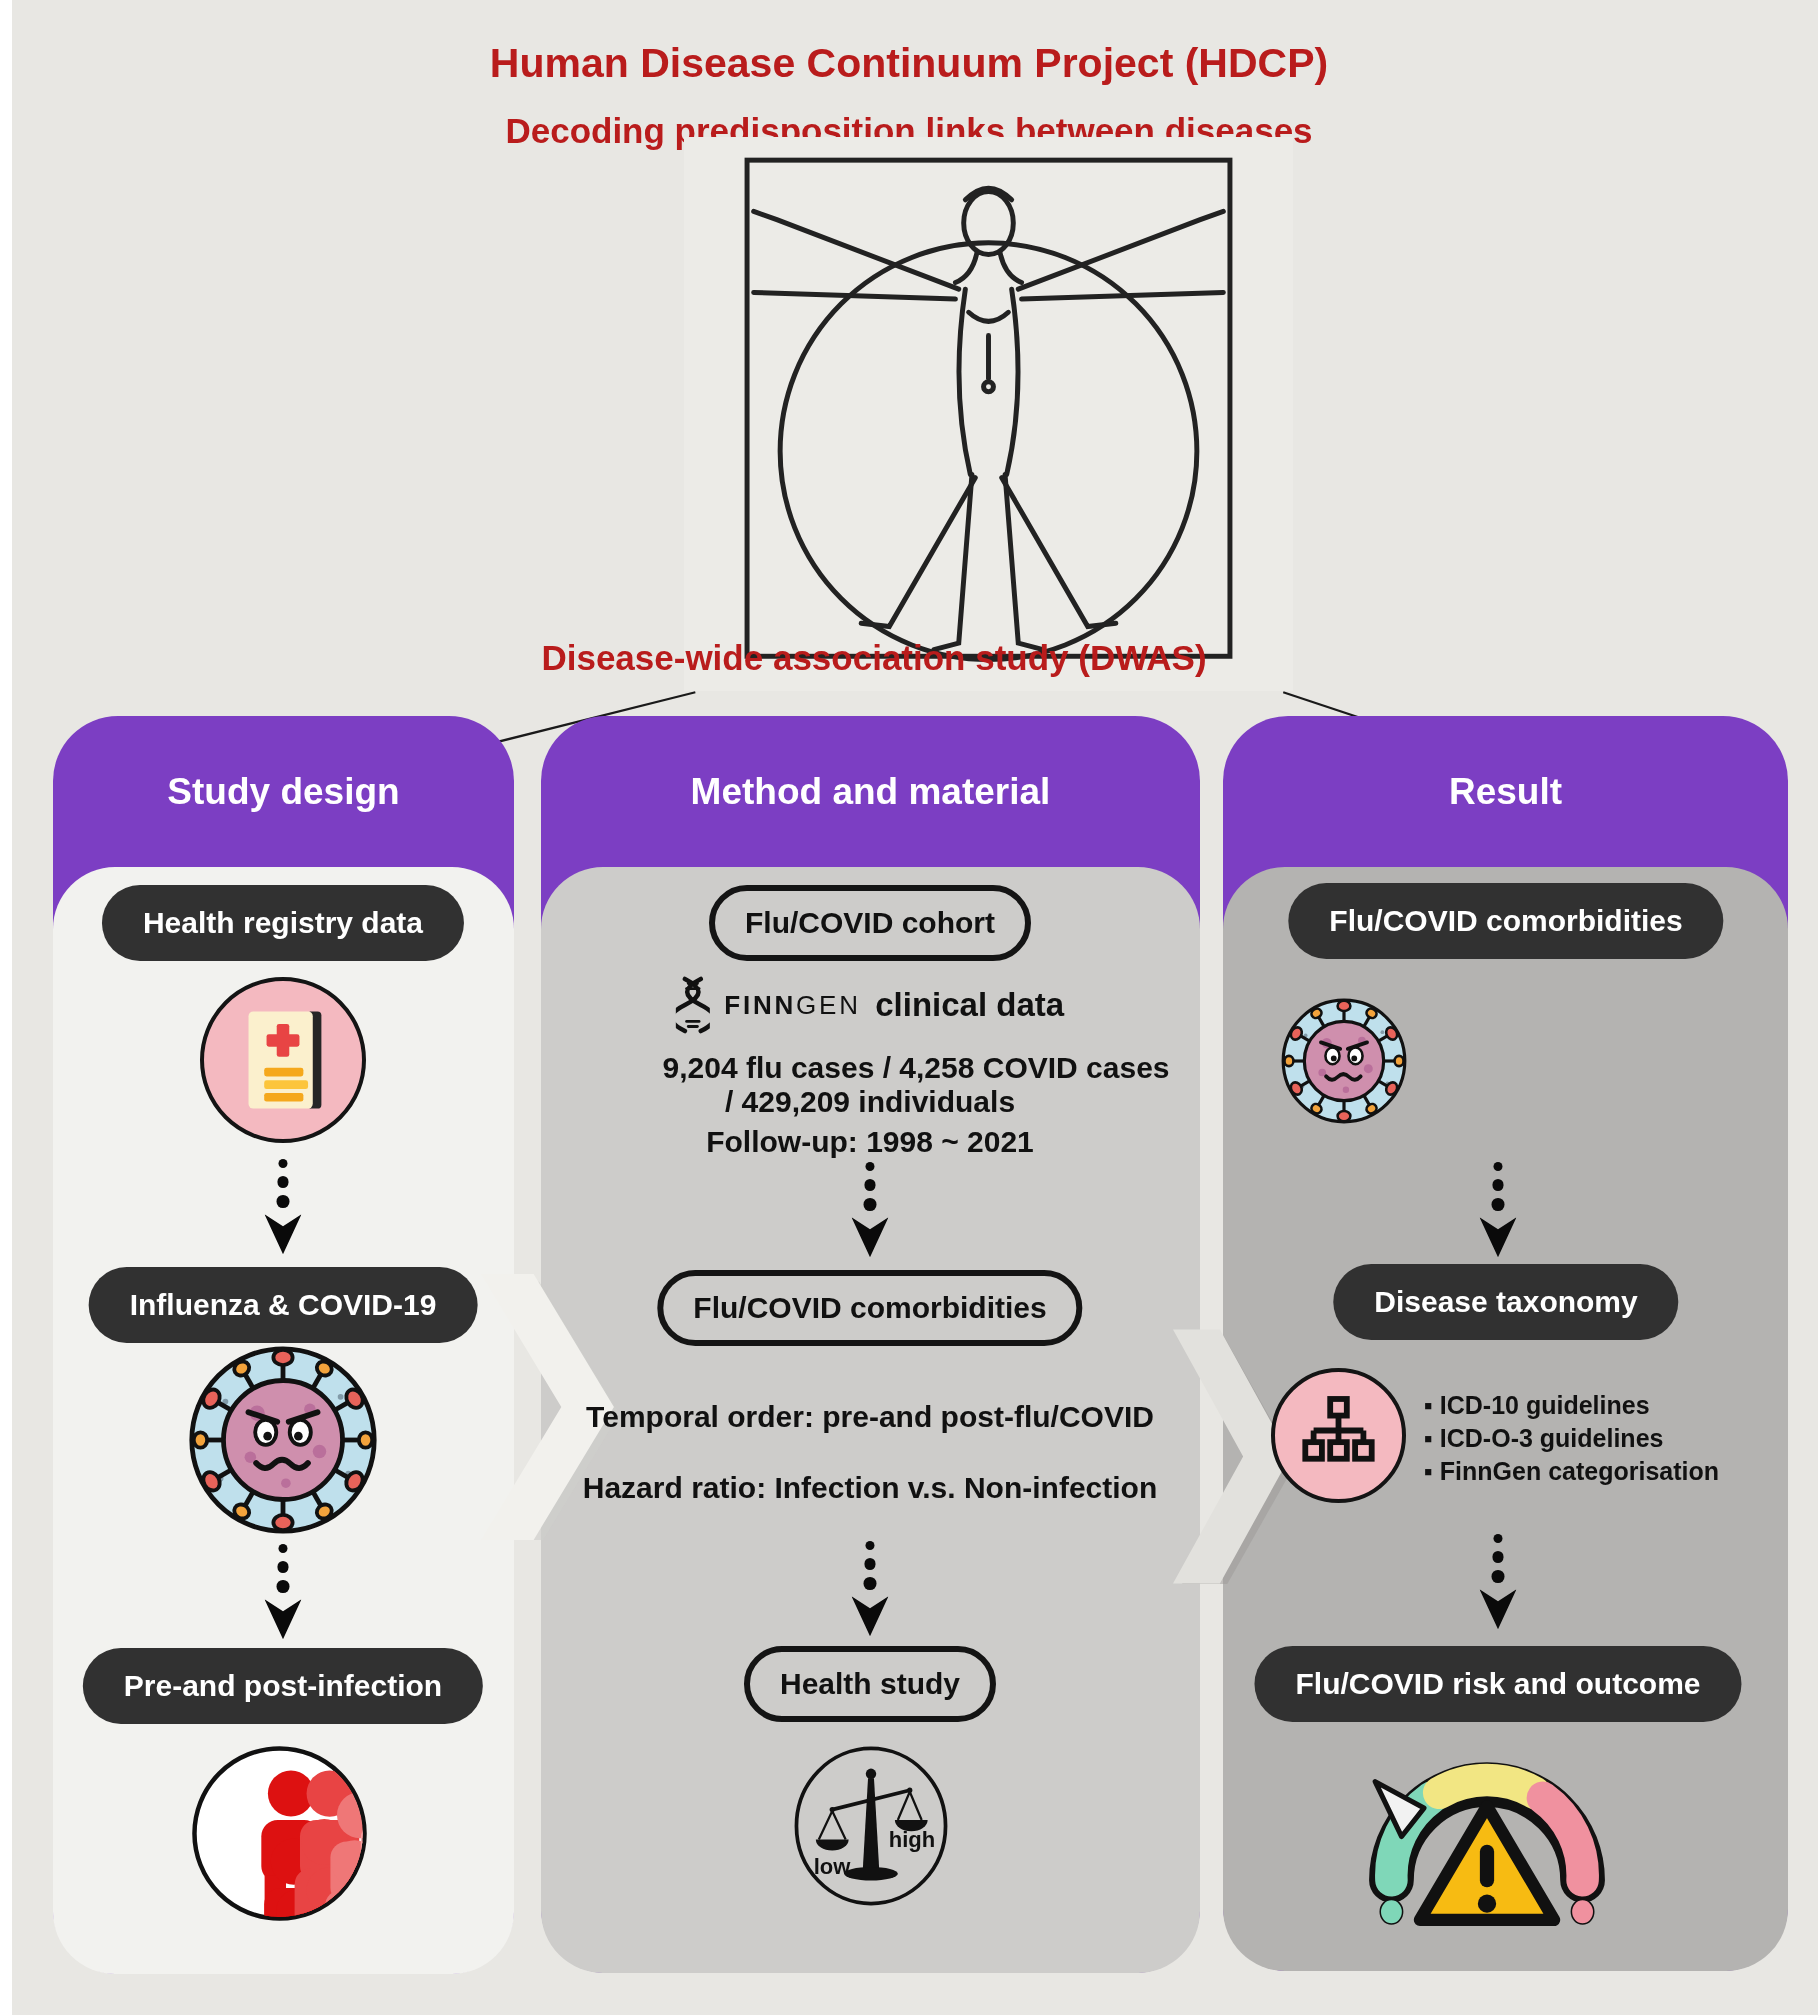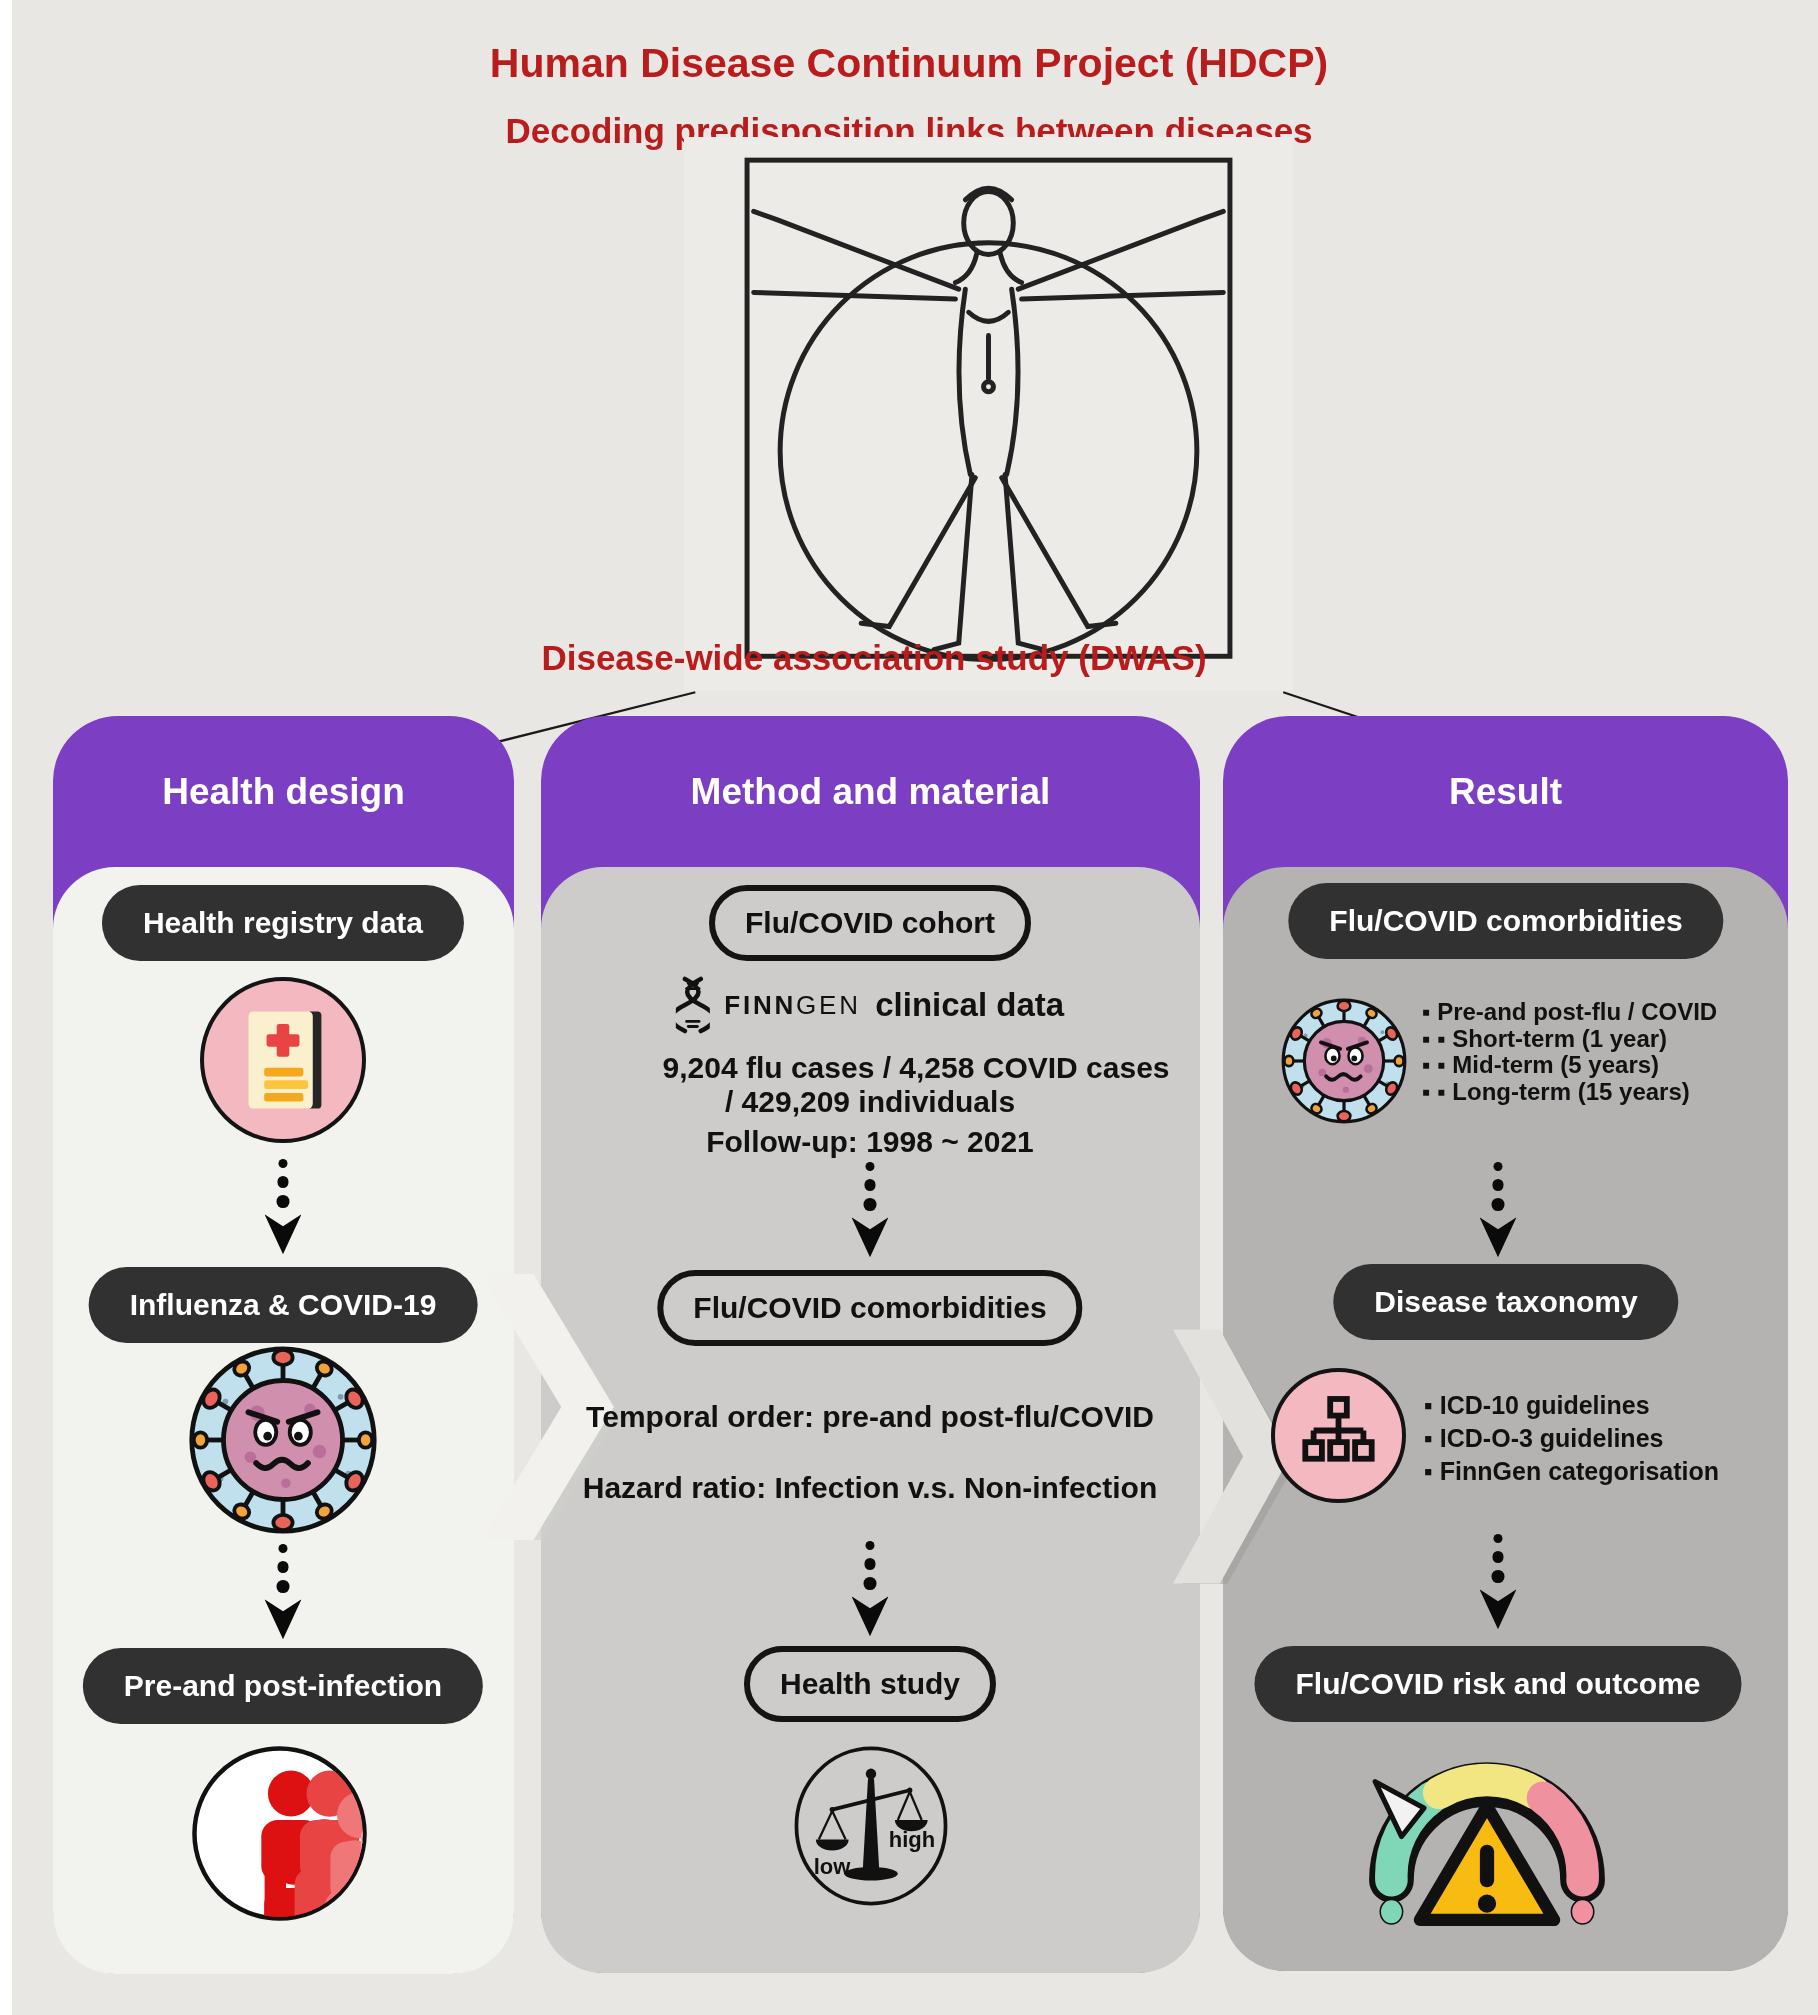--- a/index.html
+++ b/index.html
@@ -163,21 +163,21 @@
   </div>
 
   <svg class="overlay" width="1818" height="2015" viewBox="0 0 3284 3639">
     <line x1="1256" y1="1250" x2="268" y2="1498" stroke="#1a1a1a" stroke-width="4"></line>
     <line x1="2318" y1="1250" x2="3064" y2="1498" stroke="#1a1a1a" stroke-width="4"></line>
   </svg>
 
   <div class="t dwas" style="left:874px; top:638px;">Disease-wide association study (DWAS)</div>
 
   <div class="col" style="left:53px; top:716px; width:461px; height:1258px;">
-    <div class="col-head">Health design</div>
+    <div class="col-head">Study design</div>
     <div class="col-body body-study"></div>
   </div>
   <div class="col" style="left:541px; top:716px; width:659px; height:1257px;">
     <div class="col-head">Method and material</div>
     <div class="col-body body-method"></div>
   </div>
   <div class="col" style="left:1223px; top:716px; width:565px; height:1255px;">
     <div class="col-head">Result</div>
     <div class="col-body body-result"></div>
   </div>
@@ -334,26 +334,20 @@
   </div>
 
   <div class="pill dark" style="left:1506px; top:883px;">Flu/COVID comorbidities</div>
 
   <div class="iconbox" style="left:1280px; top:997px; width:128px; height:128px;">
     <svg viewBox="0 0 200 200" width="128" height="128">
         <use href="#virus"></use>
       </svg>
   </div>
 
-  <div class="bullets b1" style="left:1422px; top:999px;">
-    <div>▪ Pre-and post-flu / COVID</div>
-    <div>▪ ▪ Short-term (1 year)</div>
-    <div>▪ ▪ Mid-term (5 years)</div>
-    <div>▪ ▪ Long-term (15 years)</div>
-  </div>
 
   <div class="flow-arrow" style="left:1498px; top:1158px;">
     <span class="d1"></span>
       <span class="d2"></span>
       <span class="d3"></span>
       <span class="head"></span>
   </div>
 
   <div class="pill dark" style="left:1506px; top:1264px;">Disease taxonomy</div>
 

